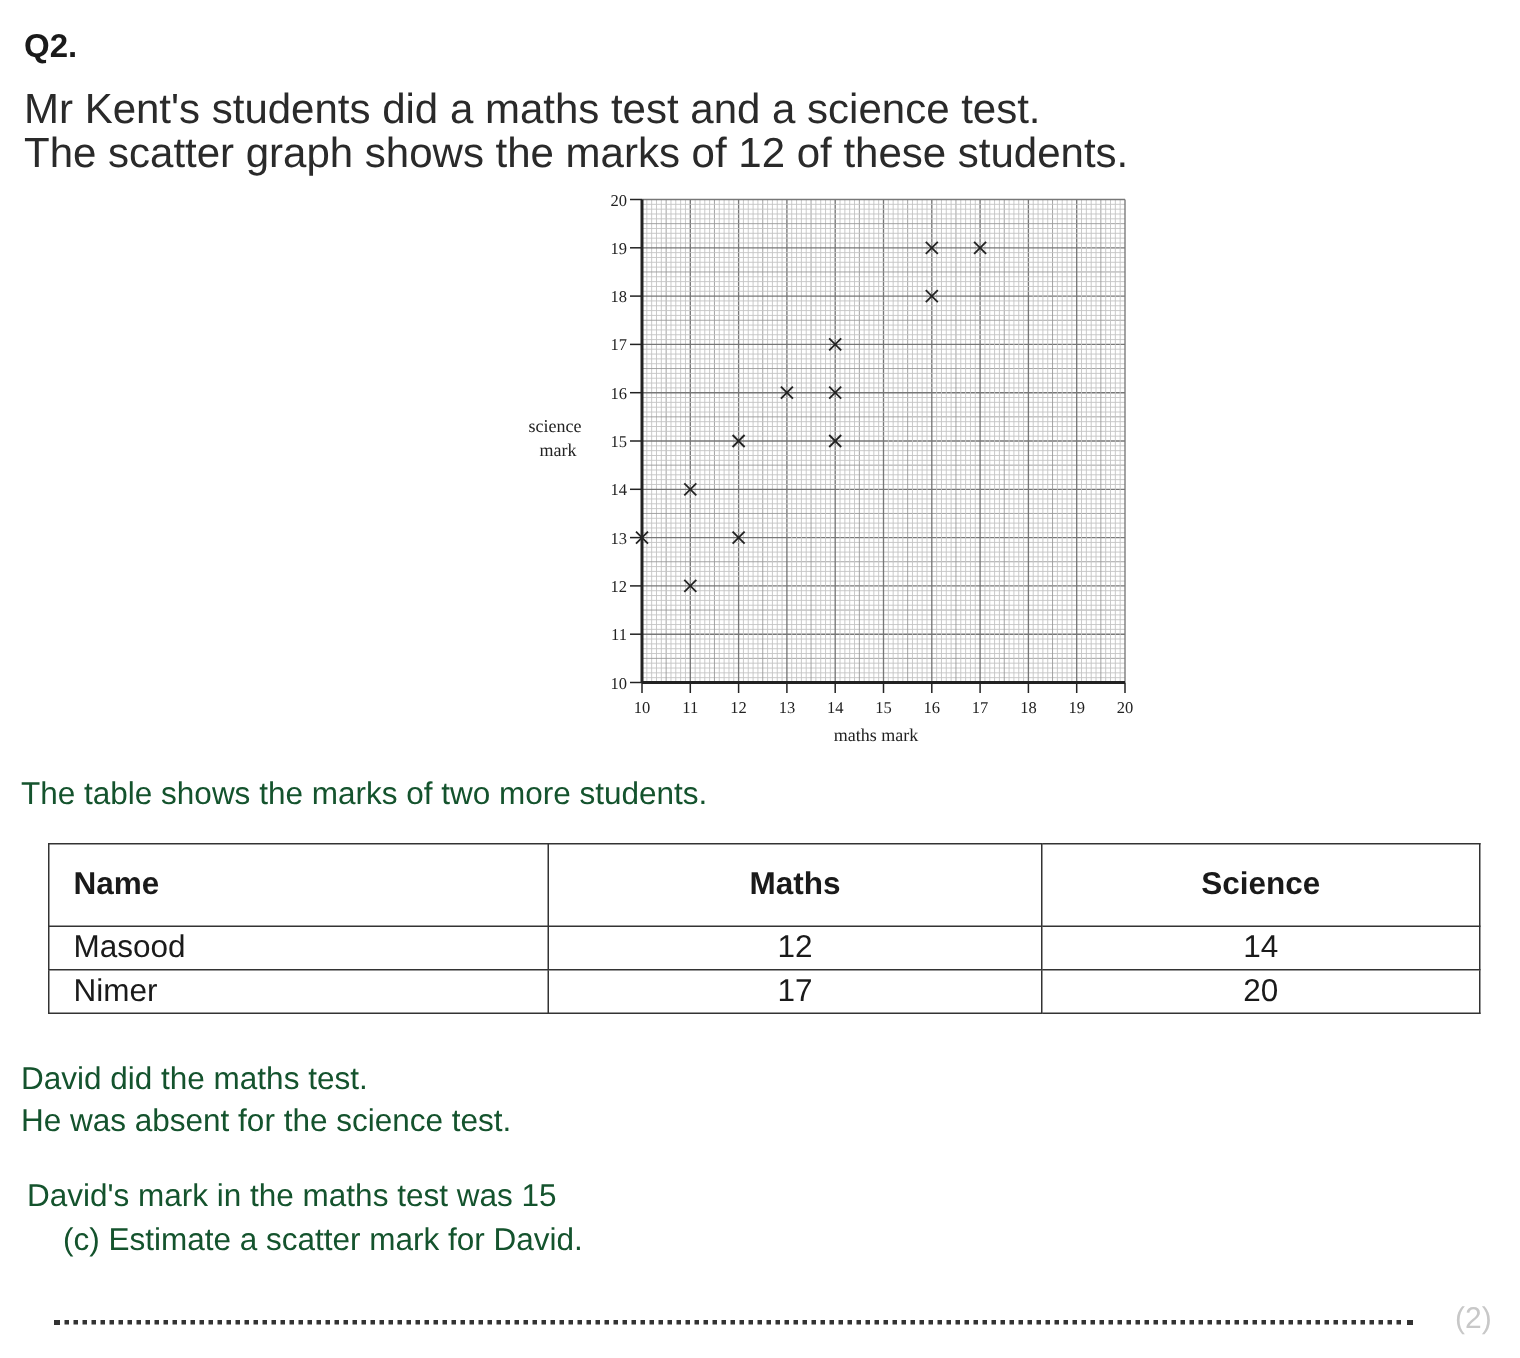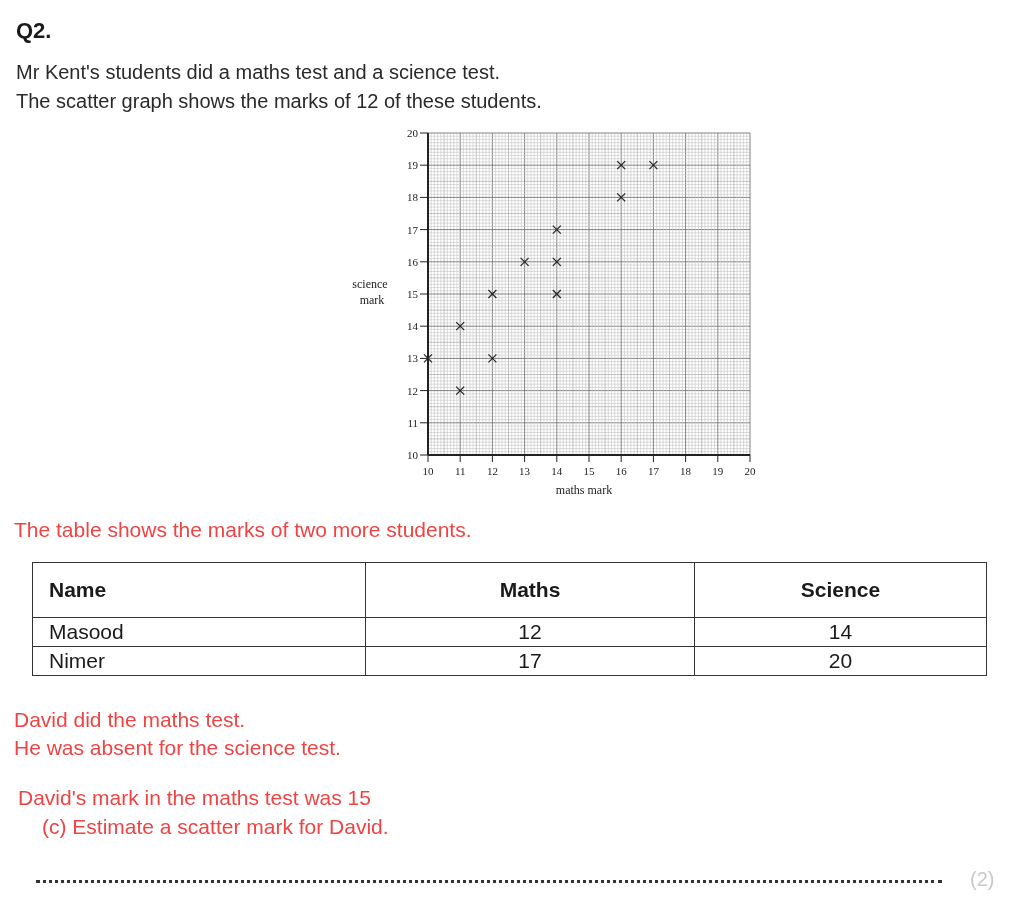--- a/index.html
+++ b/index.html
@@ -1,22 +1,22 @@
 <!DOCTYPE html>
 <html><head>
 <meta charset="utf-8">
 <style>
   html, body { margin:0; padding:0; background:#fff; }
   body { width:1013px; height:905px; position:relative; overflow:hidden;
          font-family:"Liberation Sans", sans-serif; color:#1a1a1a; }
   .abs { position:absolute; }
   .qnum { left:16px; top:18px; font-size:22px; font-weight:bold; }
-  .intro { left:16px; top:58px; font-size:20px; line-height:29px; color:#2a2a2a; }
+  .intro { left:16px; top:58px; font-size:28px; line-height:29px; color:#2a2a2a; }
   .chart { left:340px; top:120px; width:430px; height:390px; }
-  .para { font-size:21px; color:#ef4444; }
+  .para { font-size:21px; color:#14532d; }
   table.marks { position:absolute; left:32px; top:562px; width:955px;
                 border-collapse:collapse; font-size:21px; }
   table.marks td, table.marks th { border:1.5px solid #333; padding:0 16px; }
   table.marks th { height:54px; font-weight:bold; }
   table.marks td { height:28px; }
   .c-left { text-align:left; }
   .c-mid { text-align:center; }
   .dots { left:36px; top:880px; width:906px; height:0; border-bottom:3px dotted #333; }
   .marks-avail { left:970px; top:868px; font-size:20px; color:#c8c8c8; }
 </style>

